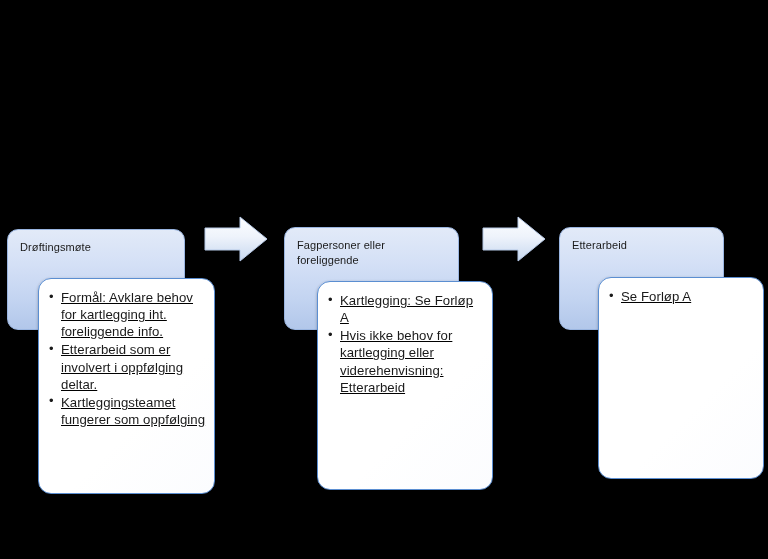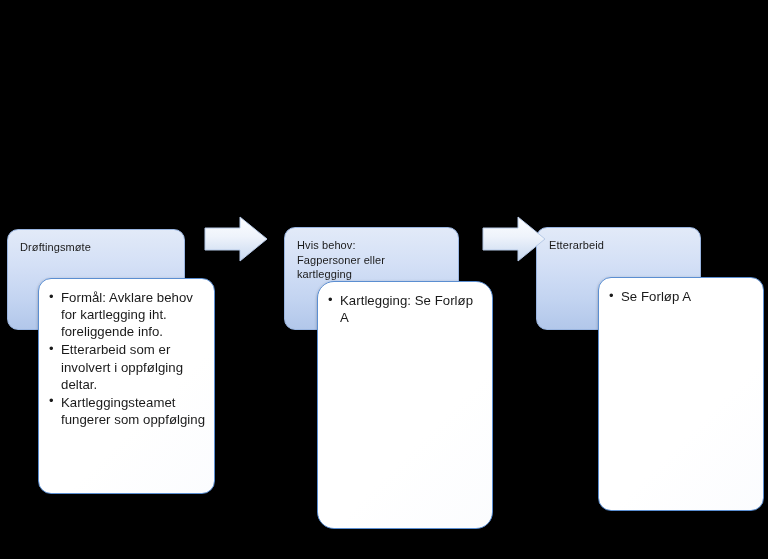--- a/index.html
+++ b/index.html
@@ -44,20 +44,21 @@
   
   .detail-card {
     position: absolute;
     box-sizing: border-box;
     border-radius: 13px;
     border: 1px solid #5b8ed1;
     background: linear-gradient(135deg, #ffffff 0%, #ffffff 62%, #fbfcfe 100%);
     box-shadow: 0 1px 3px rgba(0,0,0,0.30);
     padding: 10px 8px 16px 8px;
     z-index: 2;
+    text-decoration: underline;
   }
   .detail-list {
     margin: 0;
     padding: 0;
     list-style: none;
   }
   .detail-list li {
     position: relative;
     padding-left: 14px;
     margin: 0 0 1px 0;
@@ -77,25 +78,25 @@
 
   
   .flow-arrow {
     position: absolute;
     z-index: 3;
   }
 
   
   #header-1 { left: 7px;   top: 205px; width: 178px; height: 101px; }
   #header-2 { left: 284px; top: 203px; width: 175px; height: 103px; }
-  #header-3 { left: 536px; top: 203px; width: 165px; height: 103px; }
+  #header-3 { left: 559px; top: 203px; width: 165px; height: 103px; }
 
   #card-1 { left: 38px;  top: 278px; width: 177px; height: 216px; }
-  #card-2 { left: 317px; top: 281px; width: 176px; height: 248px; border-radius: 17px; }
-  #card-3 { left: 598px; top: 277px; width: 166px; height: 234px; }
+  #card-2 { left: 317px; top: 281px; width: 176px; height: 209px; }
+  #card-3 { left: 598px; top: 277px; width: 166px; height: 202px; }
 
   #arrow-1 { left: 204px; top: 216px; width: 64px; height: 46px; }
   #arrow-2 { left: 482px; top: 216px; width: 64px; height: 46px; }
 </style>
 </head>
 <body>
 
 <div id="canvas">
 
   <div class="phase-header" id="header-1">
@@ -117,28 +118,28 @@
           <stop offset="0%" stop-color="#fdfdff"></stop>
           <stop offset="45%" stop-color="#eef3fb"></stop>
           <stop offset="100%" stop-color="#c8d8ef"></stop>
         </linearGradient>
       </defs>
       <polygon points="1,12 36,12 36,1 63,23 36,45 36,34 1,34" fill="url(#arrowGrad1)" stroke="#b6c9e6" stroke-width="1"></polygon>
     </svg>
   </div>
 
   <div class="phase-header" id="header-2">
-    <span class="title-line">Hvis behov:</span>
     <span class="title-line">Fagpersoner eller</span>
-    <span class="title-line">kartlegging</span>
+    <span class="title-line">foreliggende</span>
   </div>
 
   <div class="detail-card" id="card-2">
     <ul class="detail-list">
       <li>Kartlegging: Se Forløp A</li>
+      <li>Hvis ikke behov for kartlegging eller viderehenvisning: Etterarbeid</li>
     </ul>
   </div>
 
   <div class="flow-arrow" id="arrow-2">
     <svg width="64" height="46" viewBox="0 0 64 46" xmlns="http://www.w3.org/2000/svg">
       <defs>
         <linearGradient id="arrowGrad2" x1="0" y1="0" x2="0" y2="1">
           <stop offset="0%" stop-color="#fdfdff"></stop>
           <stop offset="45%" stop-color="#eef3fb"></stop>
           <stop offset="100%" stop-color="#c8d8ef"></stop>

